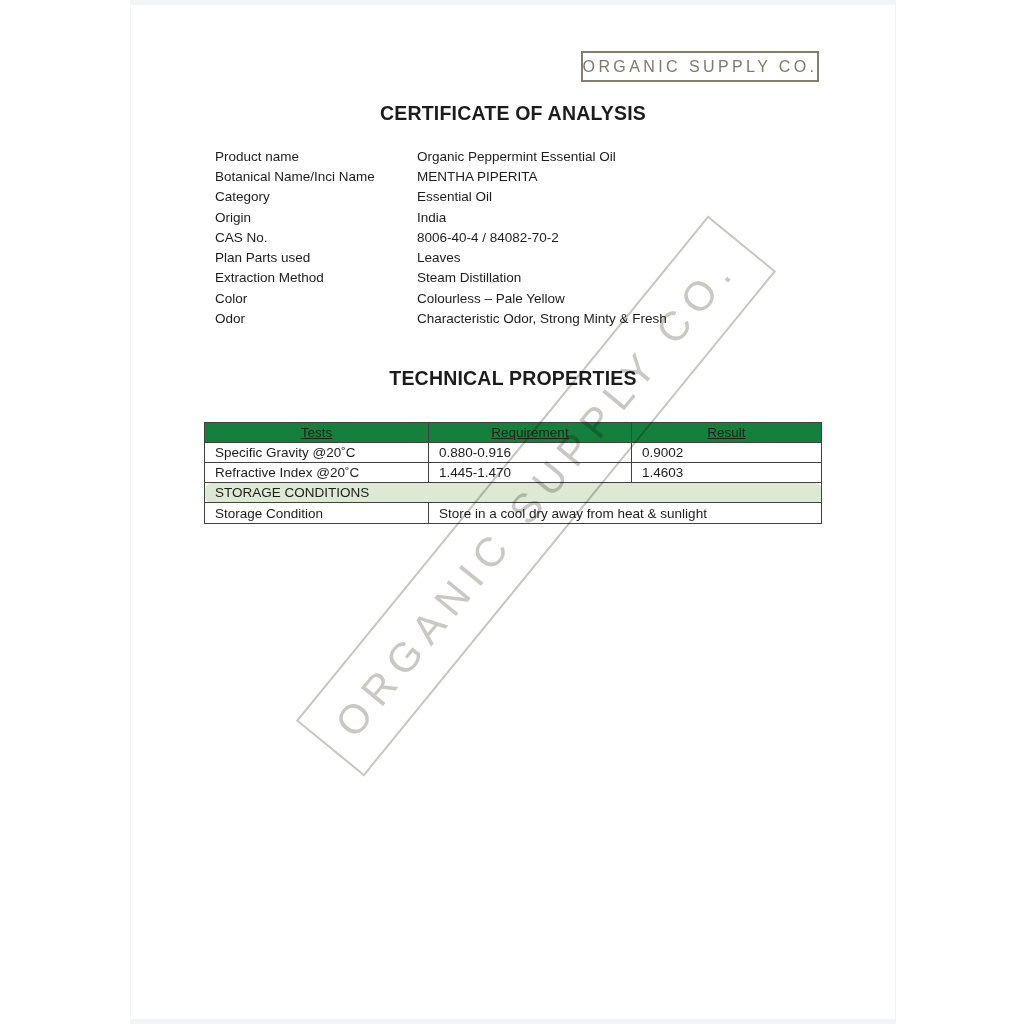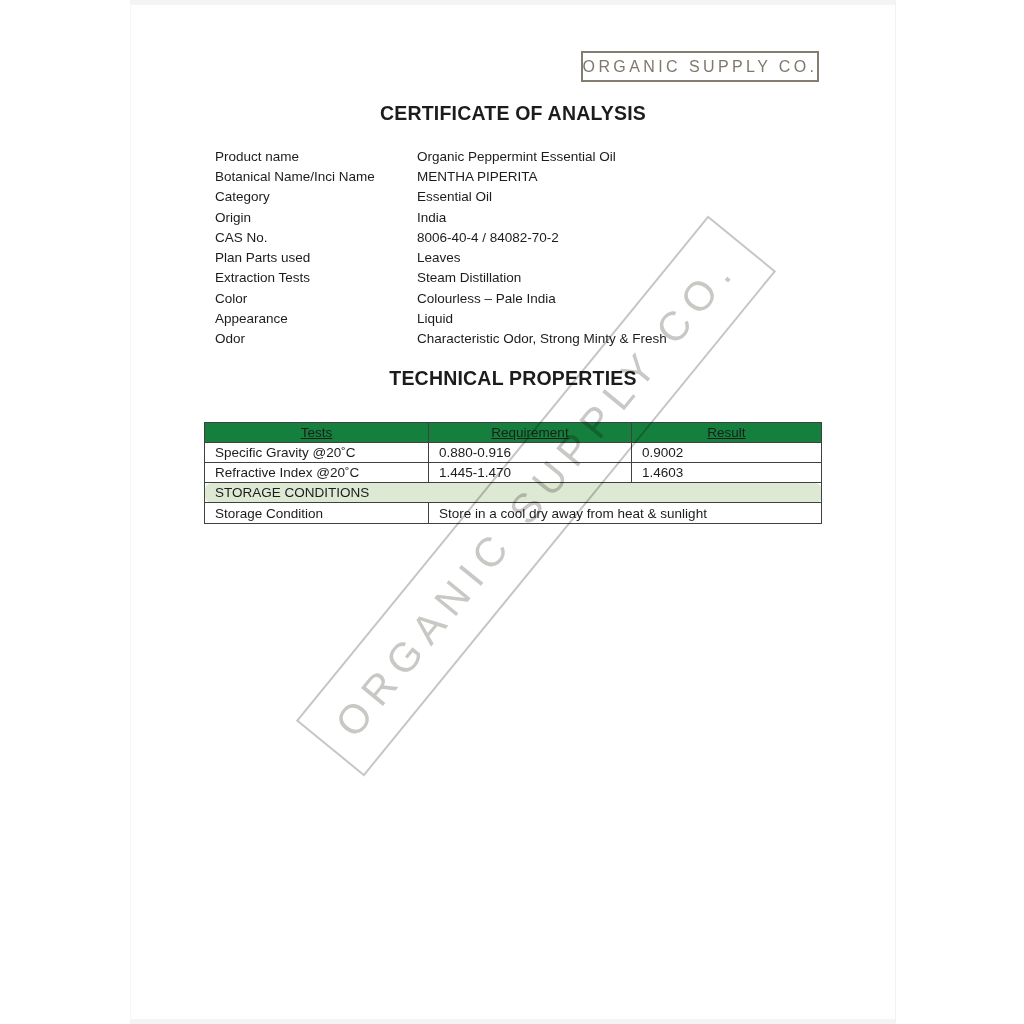--- a/index.html
+++ b/index.html
@@ -131,30 +131,26 @@
       </div>
       <div class="detail-row">
         <span class="detail-label">CAS No.</span>
         <span class="detail-value">8006-40-4 / 84082-70-2</span>
       </div>
       <div class="detail-row">
         <span class="detail-label">Plan Parts used</span>
         <span class="detail-value">Leaves</span>
       </div>
       <div class="detail-row">
-        <span class="detail-label">Extraction Tests</span>
+        <span class="detail-label">Extraction Method</span>
         <span class="detail-value">Steam Distillation</span>
       </div>
       <div class="detail-row">
         <span class="detail-label">Color</span>
-        <span class="detail-value">Colourless – Pale India</span>
-      </div>
-      <div class="detail-row">
-        <span class="detail-label">Appearance</span>
-        <span class="detail-value">Liquid</span>
+        <span class="detail-value">Colourless – Pale Yellow</span>
       </div>
       <div class="detail-row">
         <span class="detail-label">Odor</span>
         <span class="detail-value">Characteristic Odor, Strong Minty &amp; Fresh</span>
       </div>
     </div>
 
     <div class="section-title">TECHNICAL PROPERTIES</div>
 
     <table class="coa-table">

